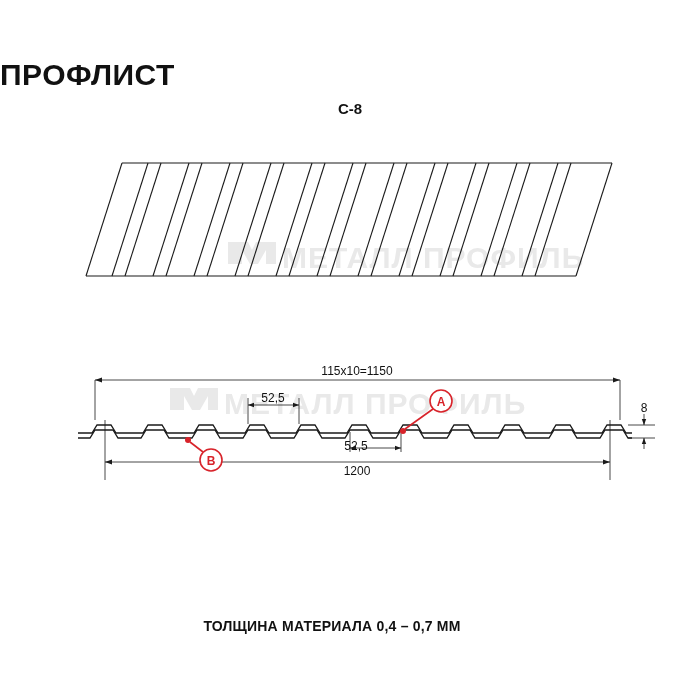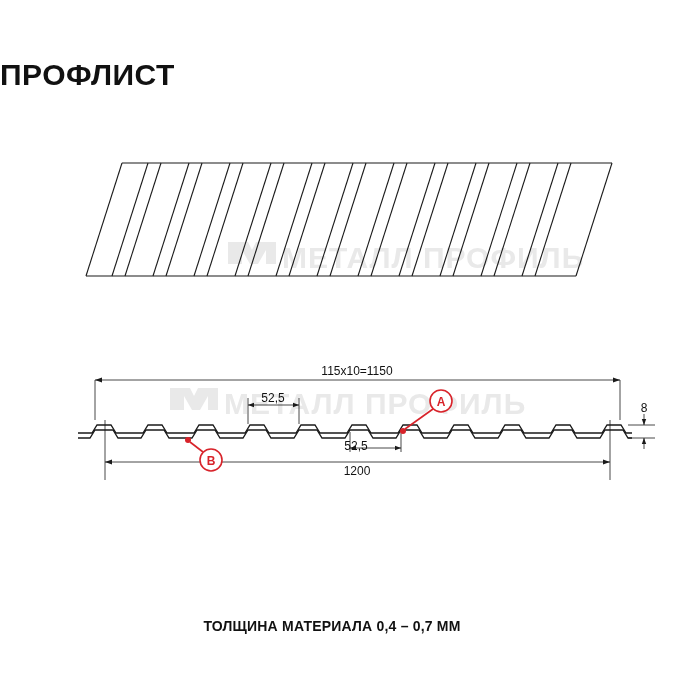--- a/index.html
+++ b/index.html
@@ -75,20 +75,21 @@
     font-weight: bold;
     fill: #d8232a;
   }
 </style>
 </head>
 <body>
 
 <div class="page">
 
   <div class="title">ПРОФЛИСТ</div>
+  <div class="subtitle">С-8</div>
 
   <svg class="svg-layer" width="700" height="700" viewBox="0 0 700 700">
 
     <g>
       <g transform="translate(228,262)">
         <path class="wm" d="M0,-20 L20,-20 L24,-12 L28,-20 L48,-20 L48,2 L38,2 L38,-12 L30,2 L22,2 L14,-12 L14,2 L0,2 Z" fill="#e9e9e9"></path>
       </g>
       <text class="wm" x="282" y="268">МЕТАЛЛ ПРОФИЛЬ</text>
     </g>
 

